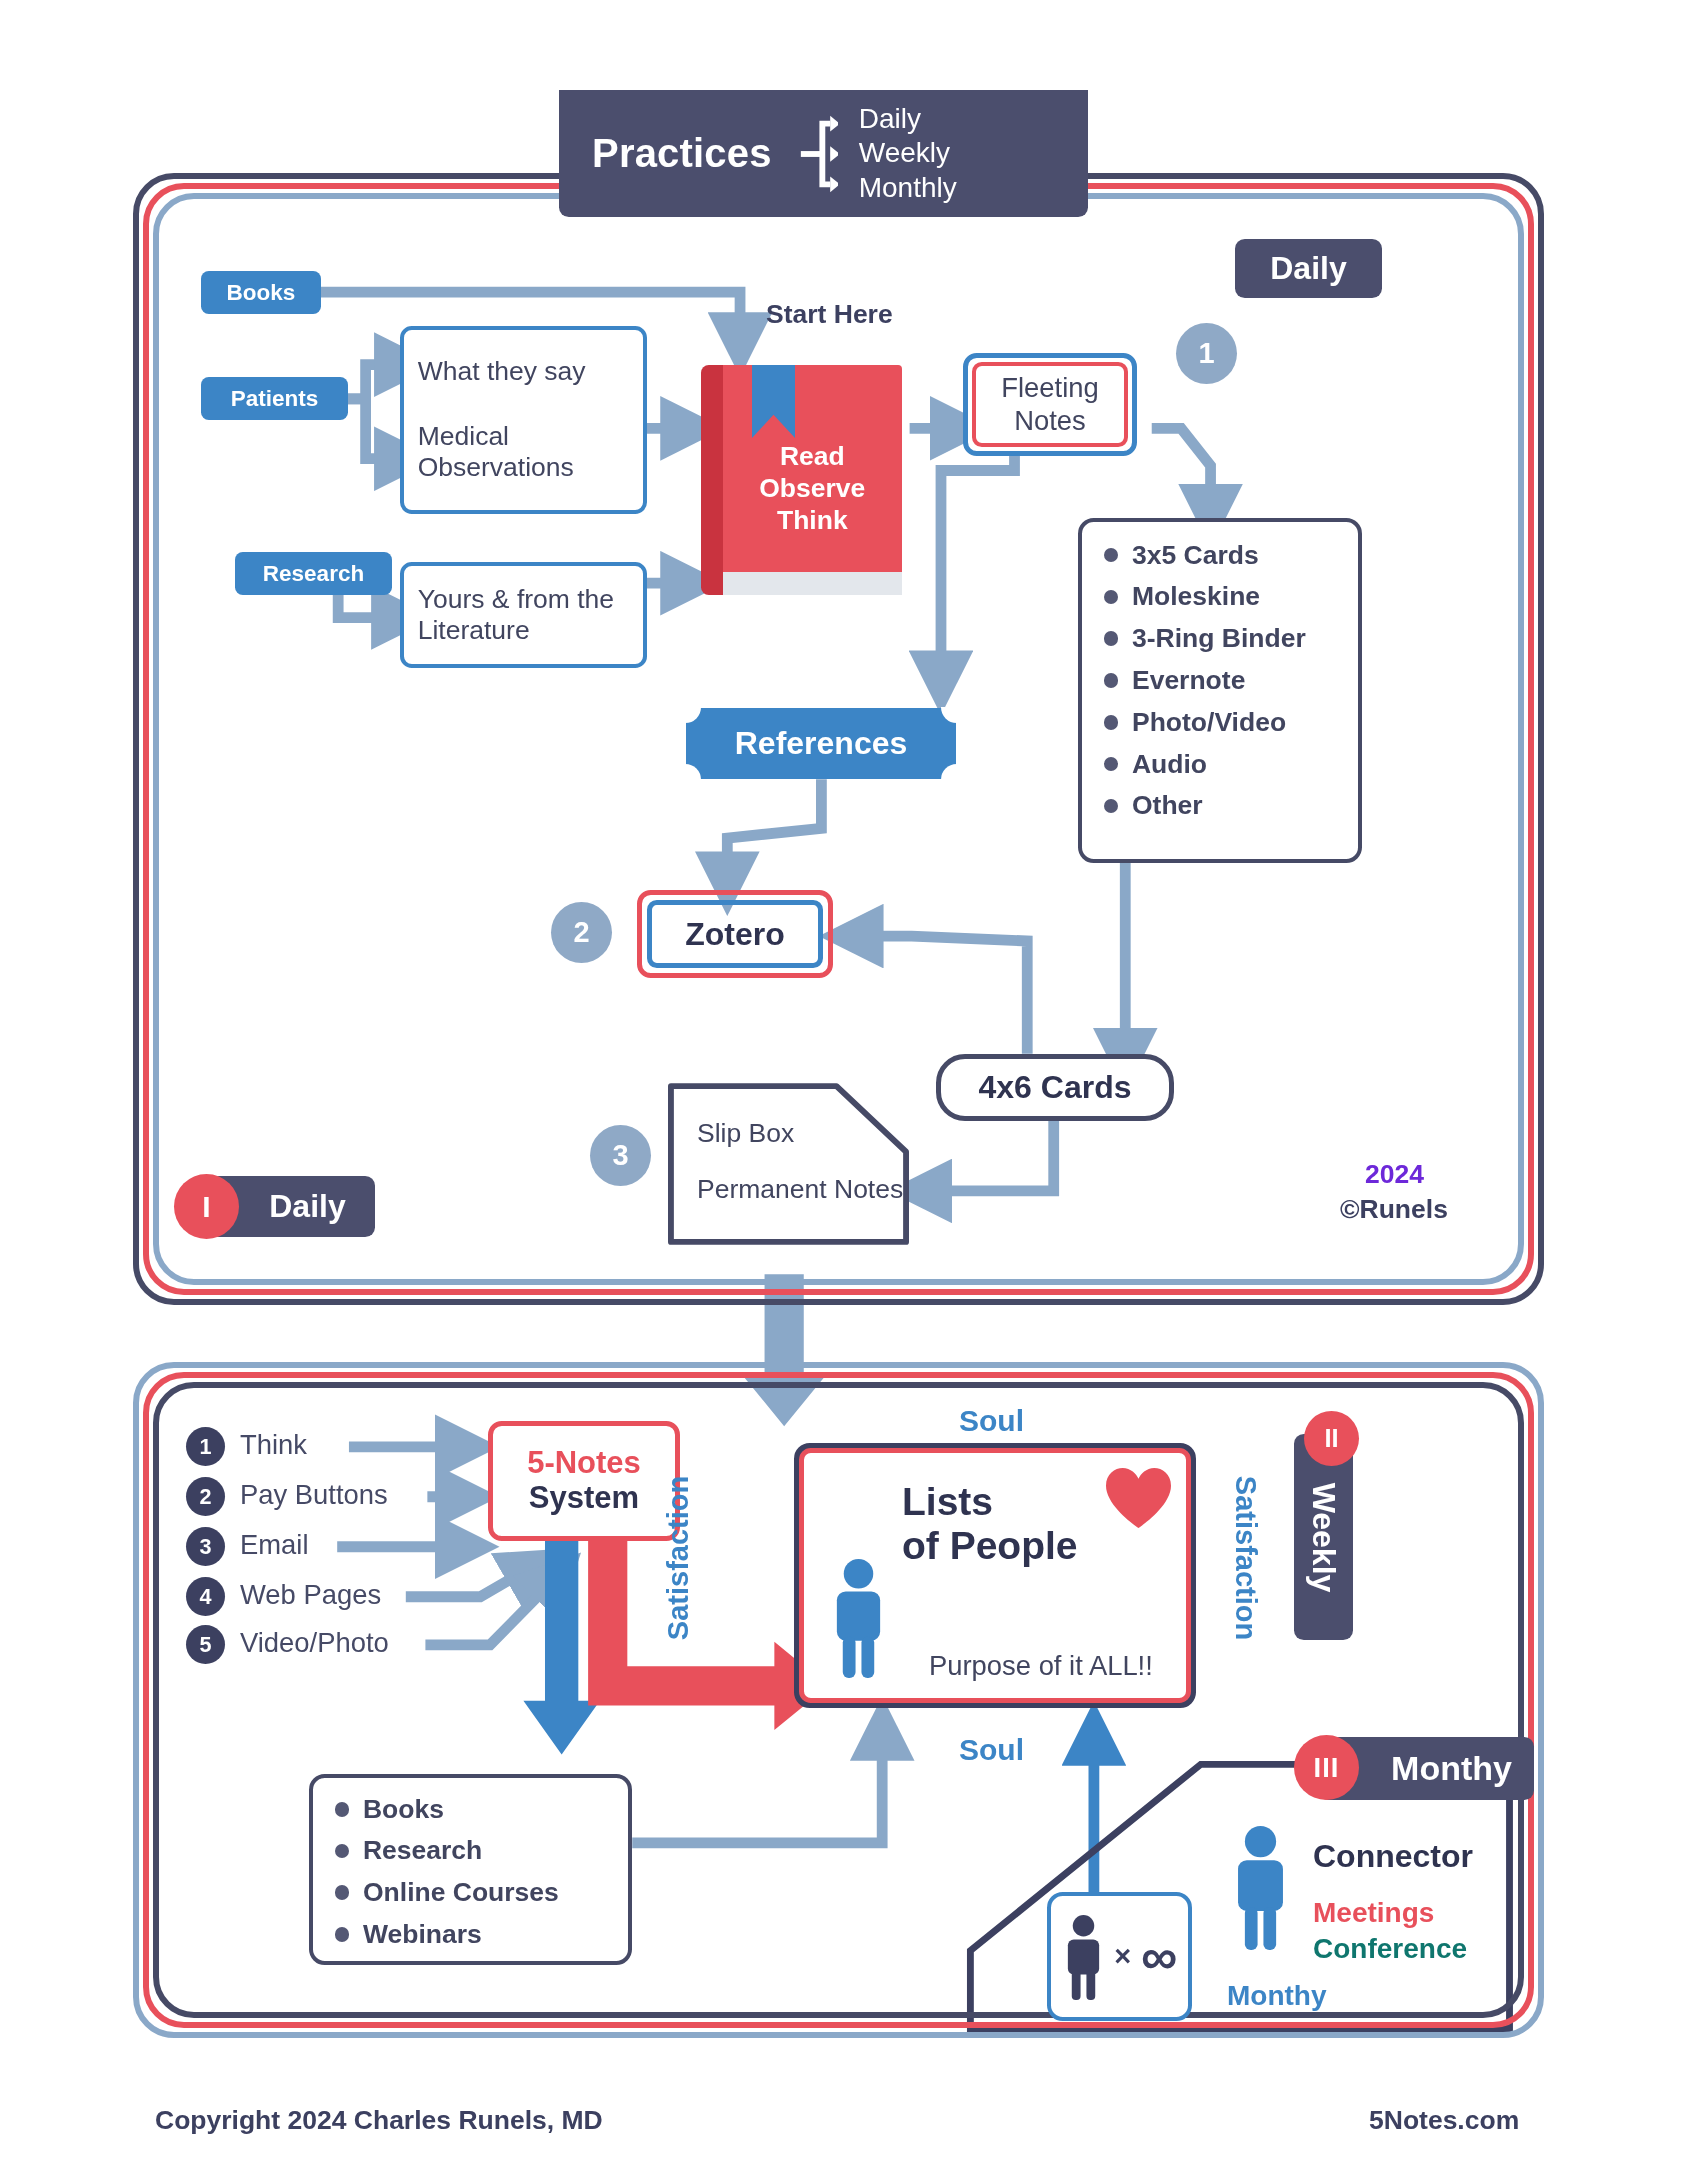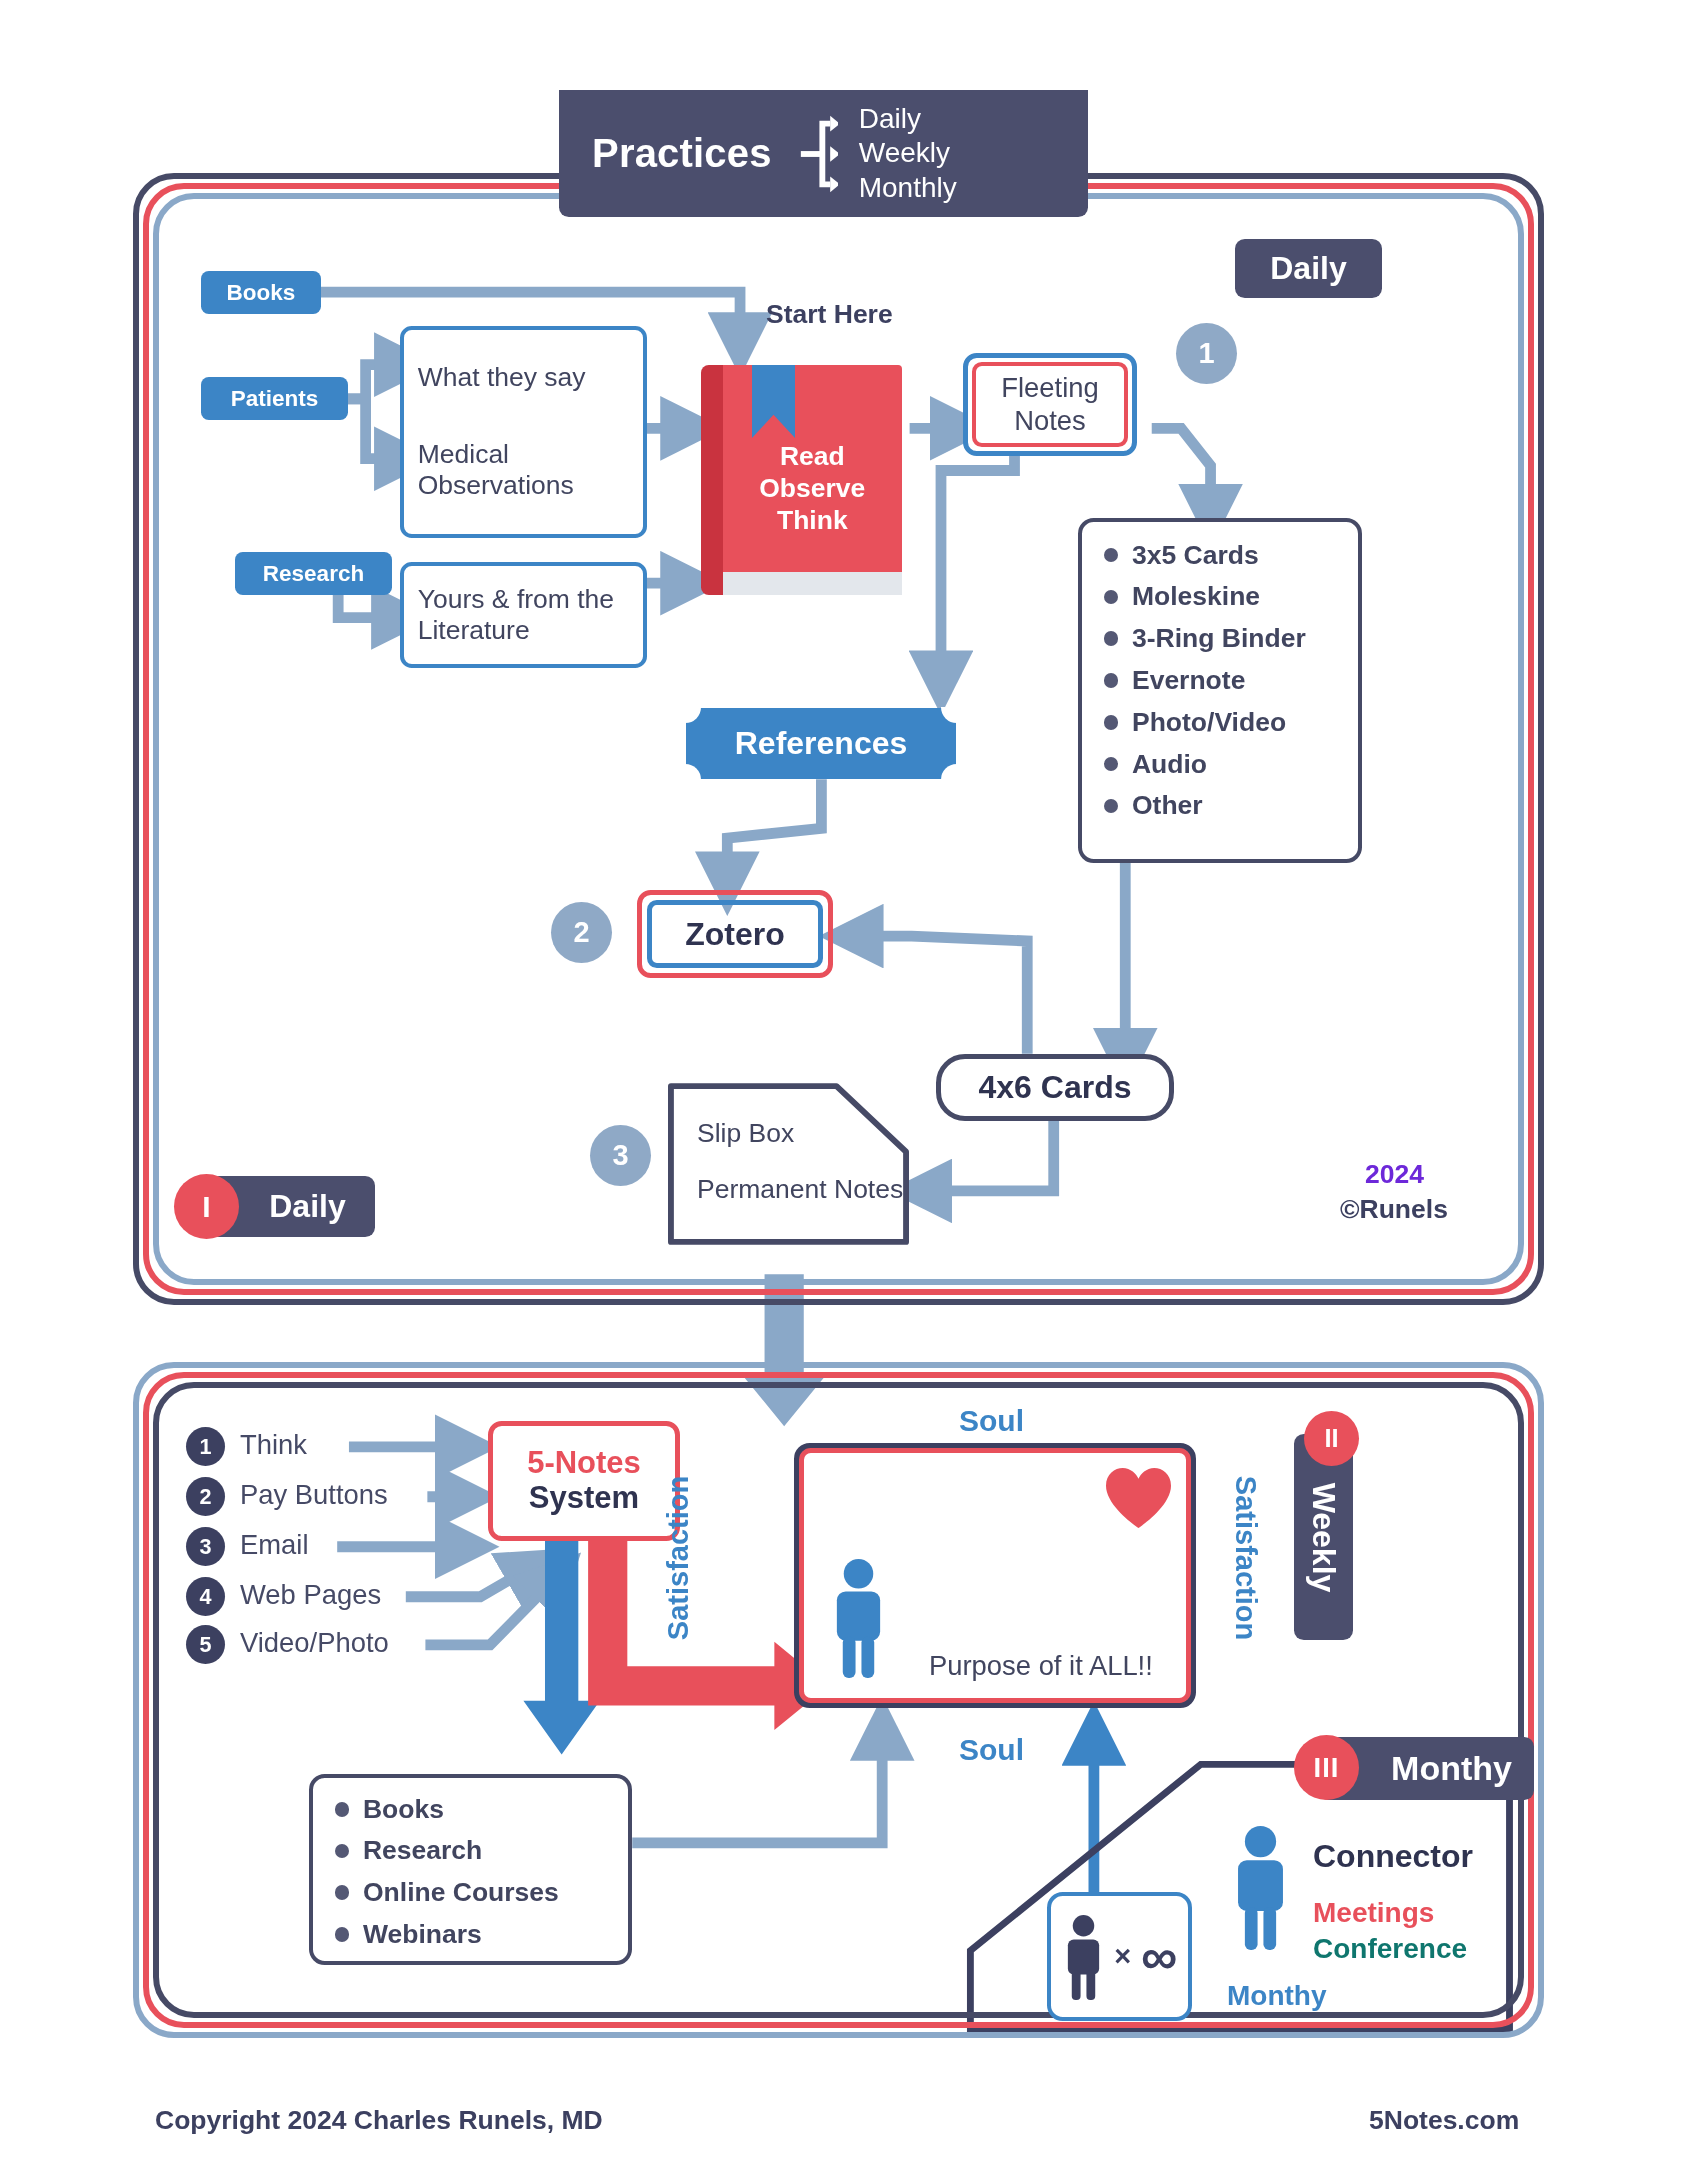--- a/index.html
+++ b/index.html
@@ -266,21 +266,21 @@
       <div>Monthly</div>
     </div>
   </div>
 
   <div class="tag-dark" style="left:1235px; top:239px; width:147px; height:59px; font-size:32px;">Daily</div>
 
   <div class="bluechip" style="left:201px; top:271px; width:120px; height:43px;">Books</div>
   <div class="bluechip" style="left:201px; top:377px; width:147px; height:43px;">Patients</div>
   <div class="bluechip" style="left:235px; top:552px; width:157px; height:43px;">Research</div>
 
-  <div class="whitebox-blue" style="left:400px; top:326px; width:247px; height:212px; justify-content:space-around;">
+  <div class="whitebox-blue" style="left:400px; top:326px; width:247px; height:188px; justify-content:space-around;">
     <div>What they say</div>
     <div>Medical Observations</div>
   </div>
 
   <div class="whitebox-blue" style="left:400px; top:562px; width:247px; height:106px;">Yours &amp; from the Literature</div>
 
   <div class="lbl bold" style="left:766px; top:299px; font-size:26.5px; color:#3c4060; line-height:1.16; text-align:center;">
     <span>Start Here</span>
   </div>
 
@@ -380,20 +380,24 @@
   <div class="lbl bold" style="left:959px; top:1404px; font-size:30px; color:#3c85c6;">Soul</div>
   <div class="lbl bold" style="left:959px; top:1733px; font-size:30px; color:#3c85c6;">Soul</div>
 
   <div class="lbl bold vert" style="left:678px; top:1558px; font-size:29px; color:#3c85c6; transform:translate(-50%,-50%) rotate(-90deg);">Satisfaction</div>
   <div class="lbl bold vert" style="left:1245px; top:1558px; font-size:29px; color:#3c85c6; transform:translate(-50%,-50%) rotate(90deg);">Satisfaction</div>
 
   <div class="lop" style="left:794px; top:1443px; width:402px; height:265px;">
     <div class="shadow"></div>
     <div class="red"></div>
   </div>
+  <div class="lbl bold" style="left:902px; top:1480px; font-size:39px; color:#2f3350; line-height:1.12;">
+    <div>Lists</div>
+    <div>of People</div>
+  </div>
 
   <svg class="abs" style="left:1103px; top:1465px;" width="71" height="65" viewBox="0 0 72 66">
     <path d="M36,64 C36,64 3,42 3,21 C3,9 12,3 20,3 C28,3 34,9 36,14 C38,9 44,3 52,3 C60,3 69,9 69,21 C69,42 36,64 36,64 Z" fill="#e8505b"></path>
   </svg>
 
   <svg class="abs" style="left:829px; top:1558px;" width="59" height="122" viewBox="0 0 60 124">
     <circle cx="30" cy="16" r="15" fill="#3c85c6"></circle>
     <rect x="8" y="34" width="44" height="50" rx="9" fill="#3c85c6"></rect>
     <rect x="14" y="80" width="13" height="42" rx="6" fill="#3c85c6"></rect>
     <rect x="33" y="80" width="13" height="42" rx="6" fill="#3c85c6"></rect>

